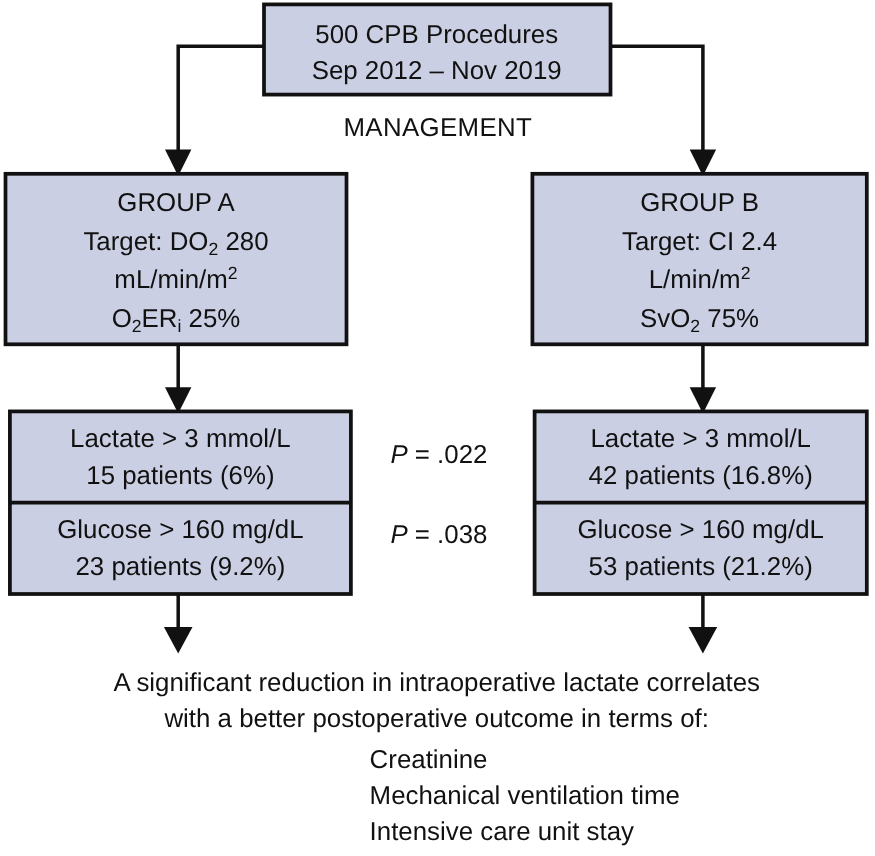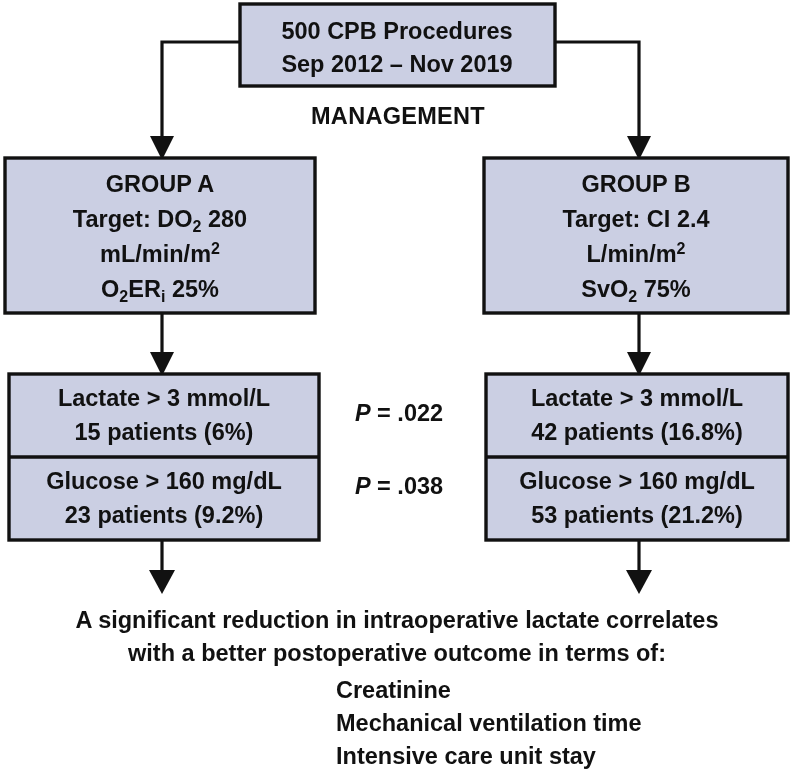--- a/index.html
+++ b/index.html
@@ -10,21 +10,20 @@
   body {
     width: 795px;
     height: 778px;
     font-family: "Liberation Sans", sans-serif;
     overflow: hidden;
   }
   #flow-root {
     position: relative;
     width: 795px;
     height: 668px;
-    font-weight: bold;
   }
   svg#flow-svg {
     display: block;
     width: 795px;
     height: 778px;
   }
   .box-fill {
     fill: #cbcfe3;
     stroke: #111111;
     stroke-width: 3.4;

